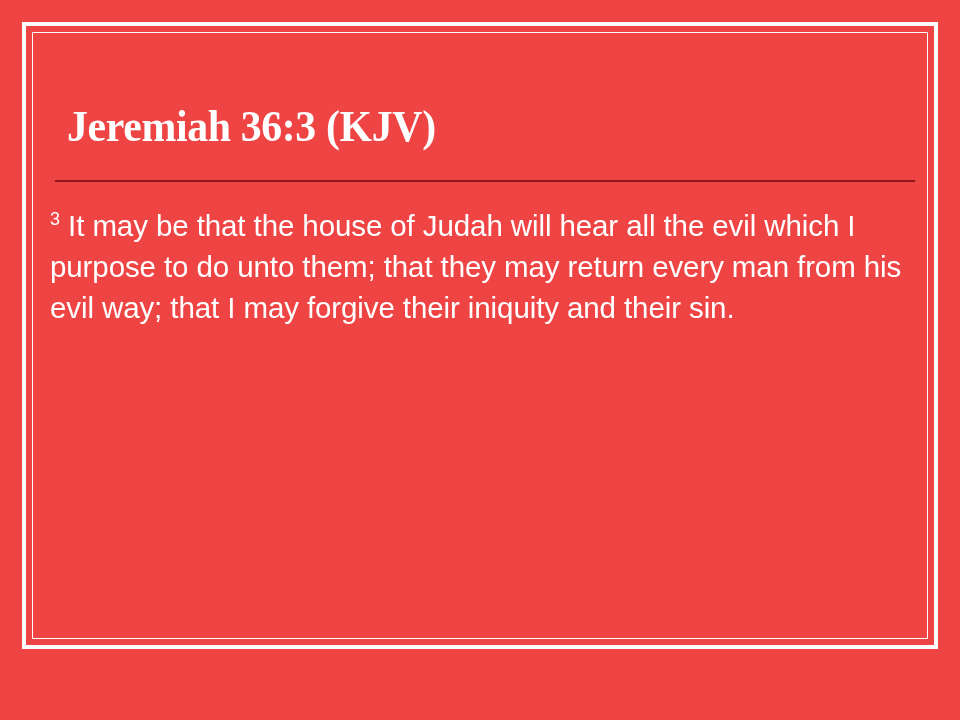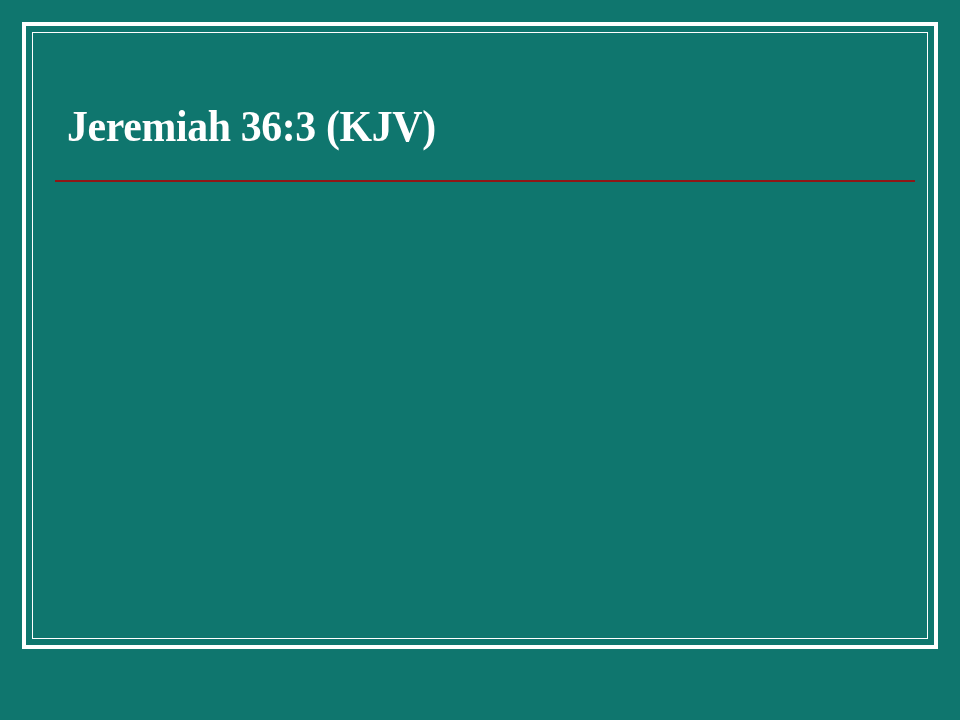--- a/index.html
+++ b/index.html
@@ -6,21 +6,21 @@
   html, body {
     margin: 0;
     padding: 0;
     background: #000000;
   }
 
   #slide {
     position: relative;
     width: 960px;
     height: 720px;
-    background: #0f766e;
+    background: #ef4444;
     overflow: hidden;
     font-family: "Liberation Sans", sans-serif;
     -webkit-font-smoothing: antialiased;
   }
 
   
   .frame-outer {
     position: absolute;
     left: 22px;
     top: 22px;
@@ -109,15 +109,16 @@
 
   <div class="frame-outer"></div>
   <div class="frame-inner"></div>
 
   <div class="content">
 
     <h1 class="slide-title">Jeremiah 36:3 (KJV)</h1>
 
     <div class="title-rule"></div>
 
+    <p class="verse-body"><span class="verse-num">3</span><span> It may be that the house of Judah will hear all the evil which I purpose to do unto them; that they may return every man from his evil way; that I may forgive their iniquity and their sin.</span></p>
 
   </div>
 </div>
 
 </body></html>

